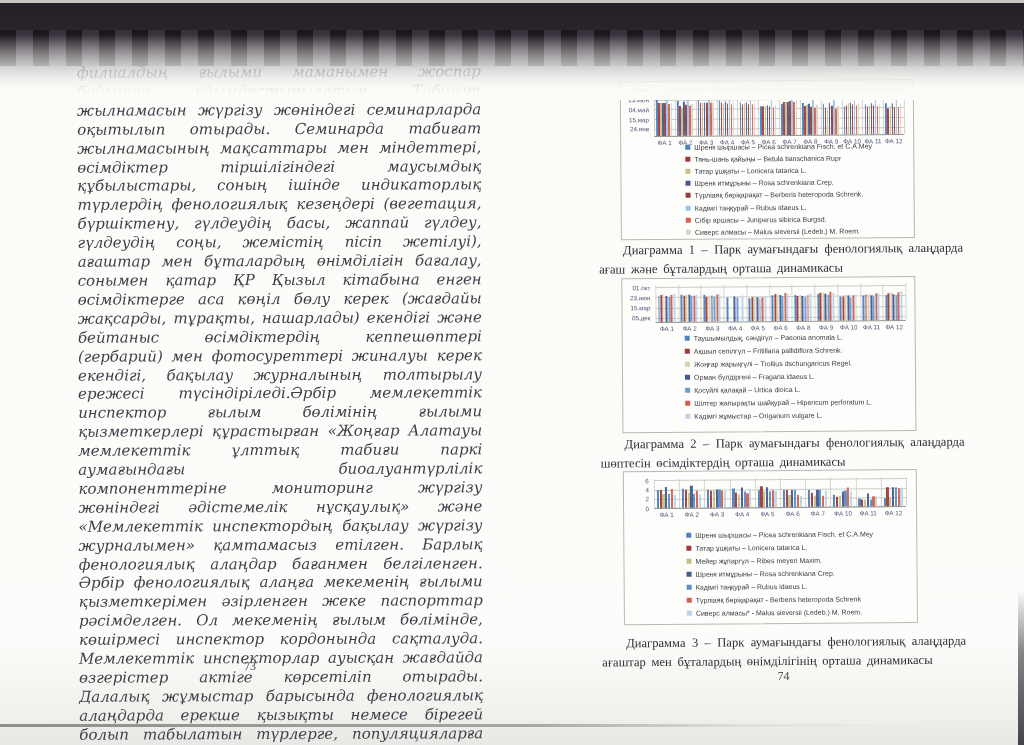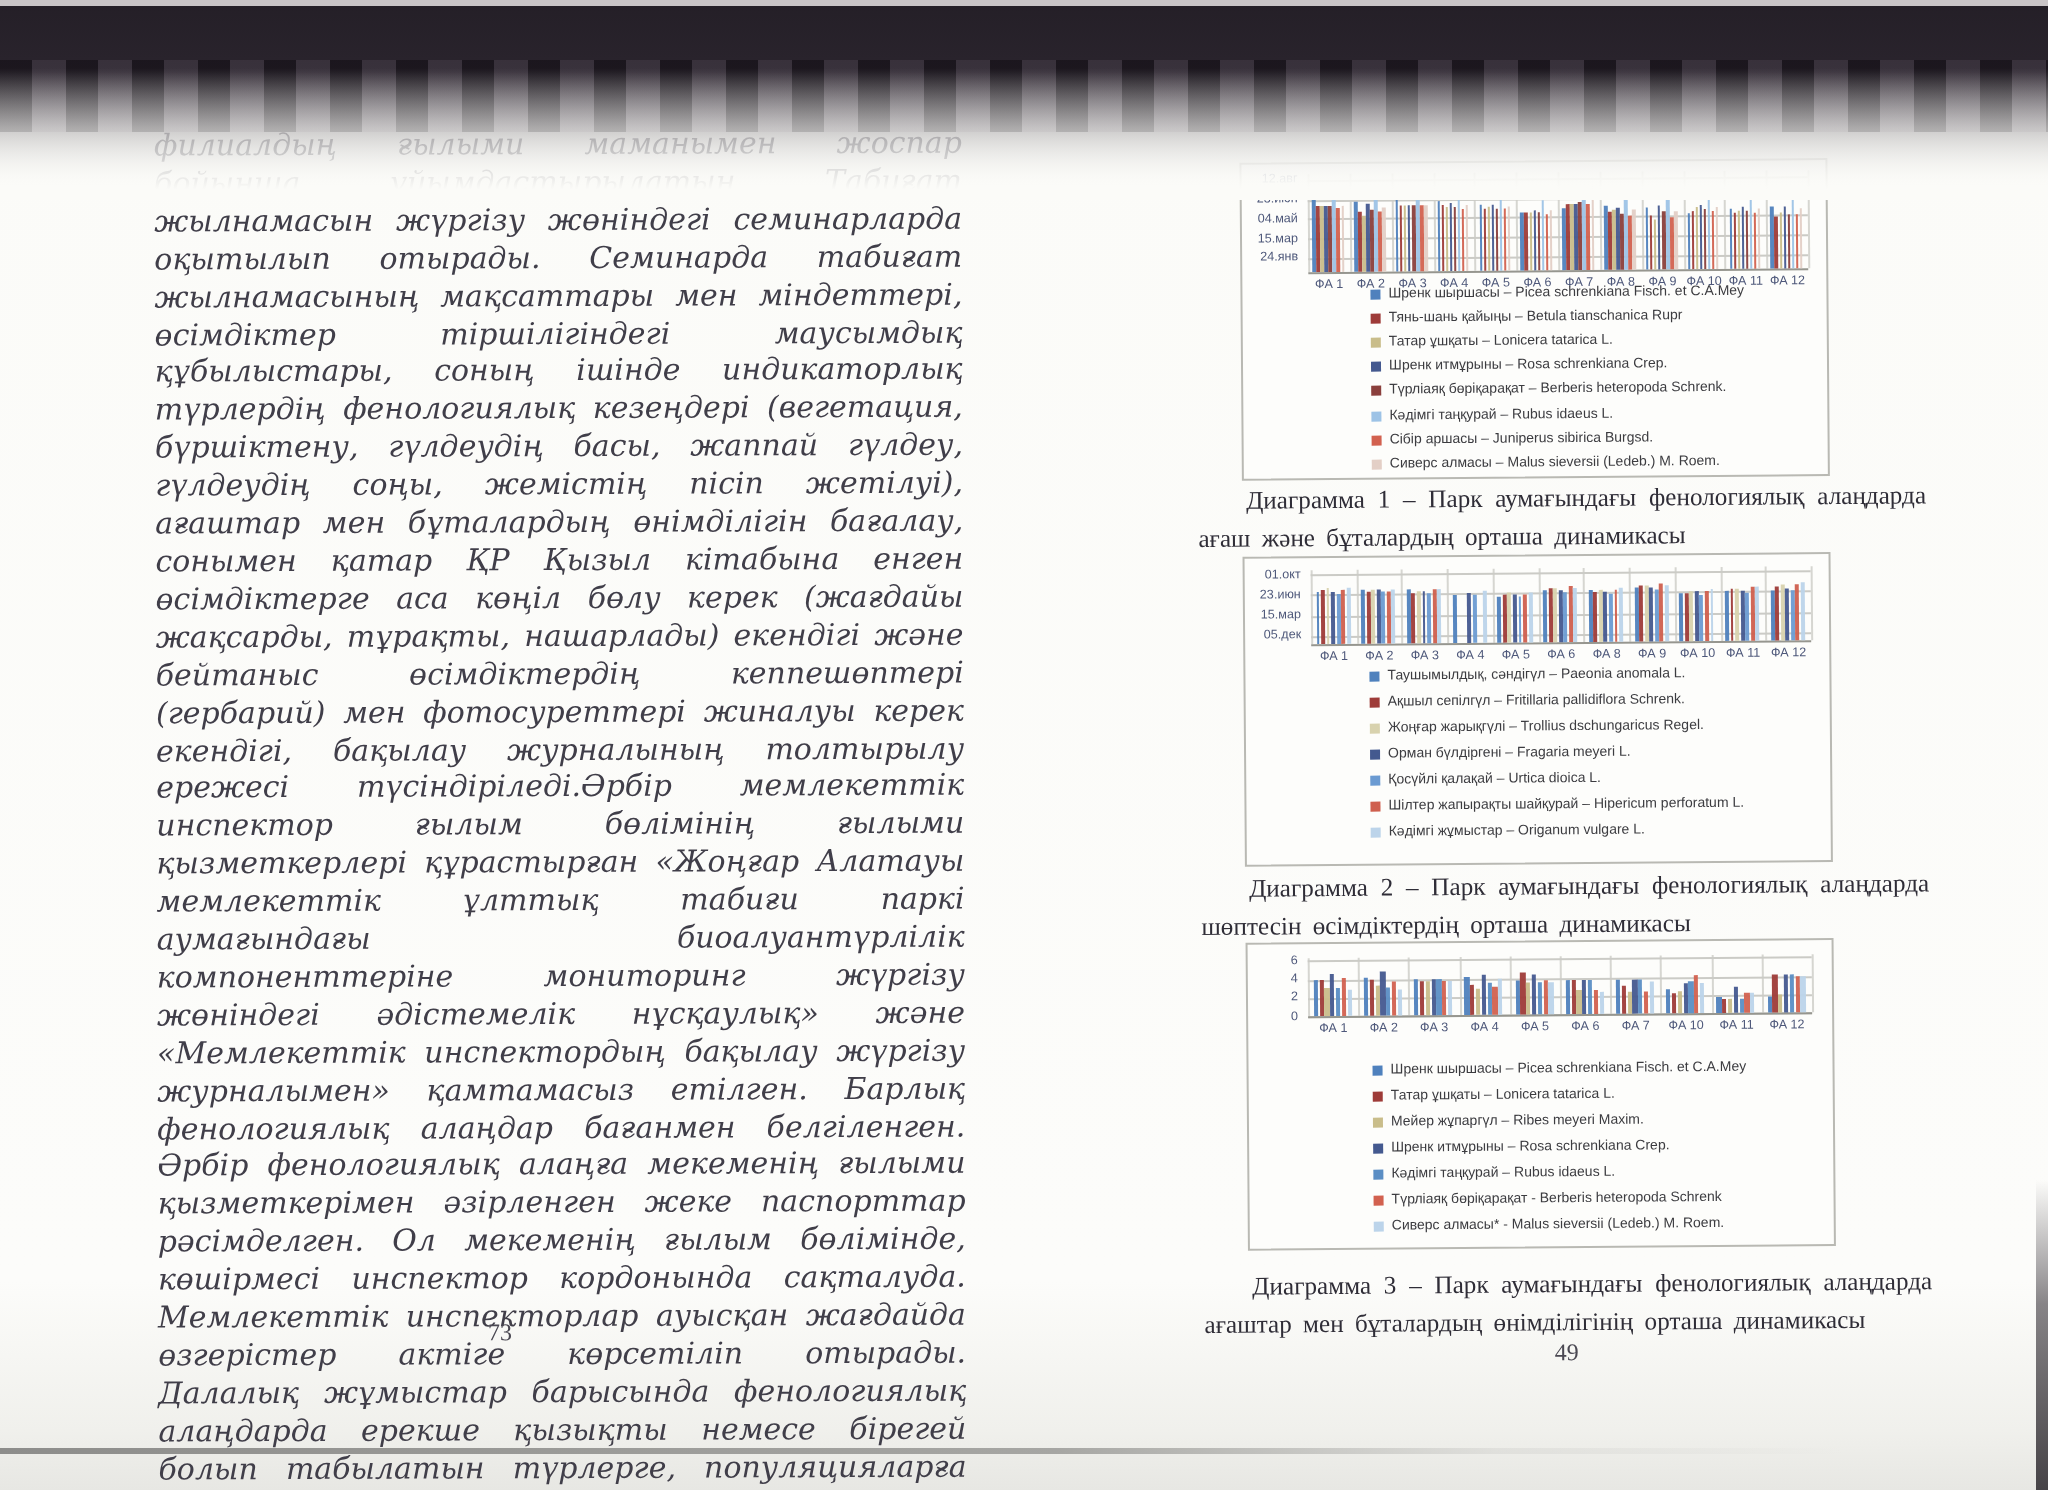--- a/index.html
+++ b/index.html
@@ -355,21 +355,21 @@
           <div class="lrow" style="height: 13px;">
             <span class="sw" style="background: rgb(158, 59, 56);"></span>
             <span>Ақшыл сепілгүл – Fritillaria pallidiflora Schrenk.</span>
           </div>
           <div class="lrow" style="height: 13px;">
             <span class="sw" style="background: rgb(216, 210, 174);"></span>
             <span>Жоңғар жарықгүлі – Trollius dschungaricus Regel.</span>
           </div>
           <div class="lrow" style="height: 13px;">
             <span class="sw" style="background: rgb(68, 89, 143);"></span>
-            <span>Орман бүлдіргені – Fragaria meyeri L.</span>
+            <span>Орман бүлдіргені – Fragaria idaeus L.</span>
           </div>
           <div class="lrow" style="height: 13px;">
             <span class="sw" style="background: rgb(107, 155, 210);"></span>
             <span>Қосүйлі қалақай – Urtica dioica L.</span>
           </div>
           <div class="lrow" style="height: 13px;">
             <span class="sw" style="background: rgb(207, 95, 78);"></span>
             <span>Шілтер жапырақты шайқурай – Hipericum perforatum L.</span>
           </div>
           <div class="lrow" style="height: 13px;">
@@ -507,21 +507,21 @@
             <span>Түрліаяқ бөріқарақат - Berberis heteropoda Schrenk</span>
           </div>
           <div class="lrow" style="height: 13px;">
             <span class="sw" style="background: rgb(188, 212, 234);"></span>
             <span>Сиверс алмасы* - Malus sieversii (Ledeb.) M. Roem.</span>
           </div>
         </div>
       </div>
     <div class="caption" style="top:633px">Диаграмма 3 – Парк аумағындағы фенологиялық алаңдарда ағаштар мен бұталардың өнімділігінің орташа динамикасы</div>
 
-    <div class="pagenum pn-right">49</div>
+    <div class="pagenum pn-right">74</div>
   </div>
 
   <div class="artifact-line"></div>
   <div class="edge-right"></div>
 
   <div class="top-band"></div>
   <div class="teeth"></div>
   <div class="band-fade"></div>
   <div class="top-hairline"></div>
 

